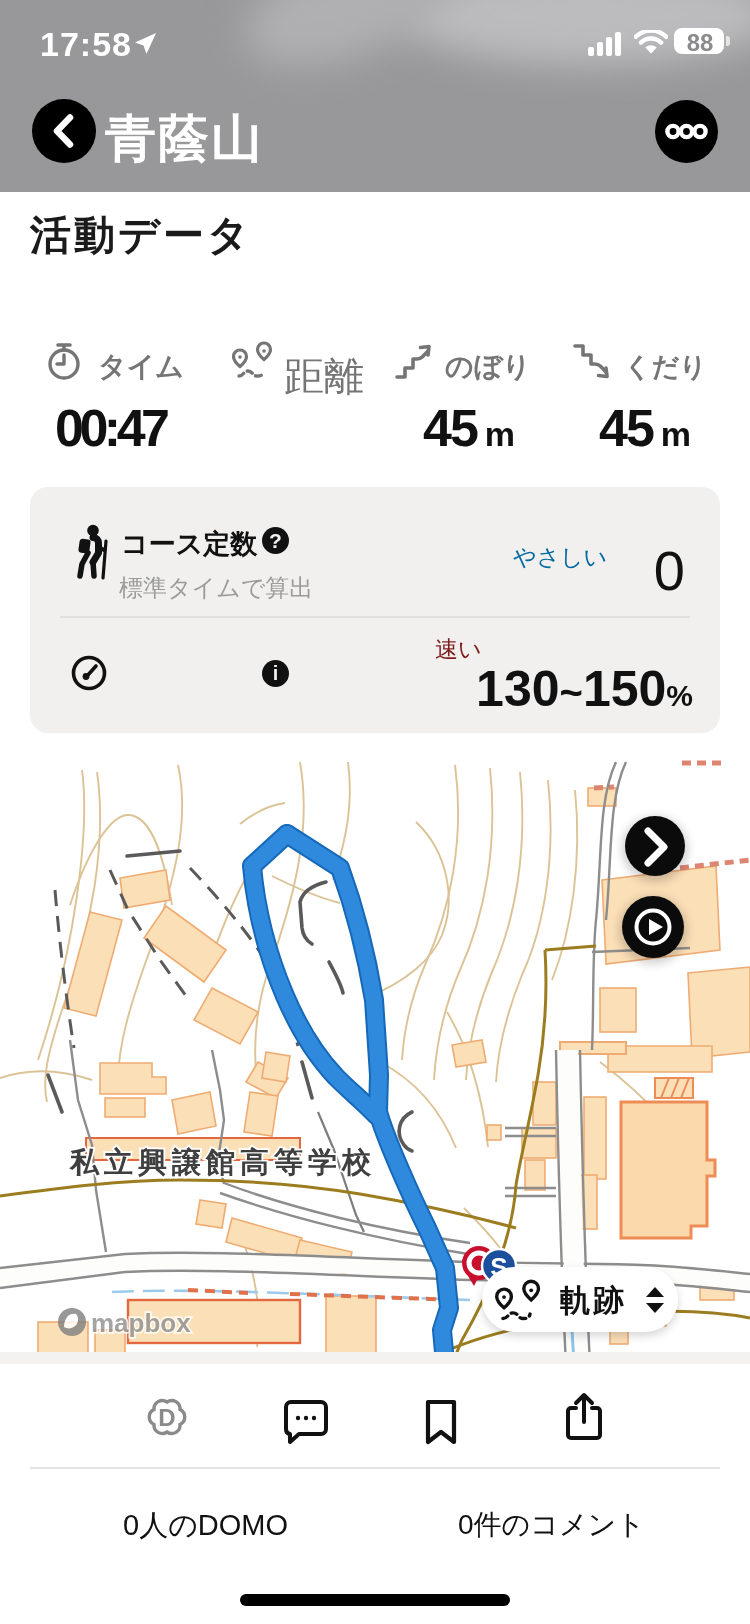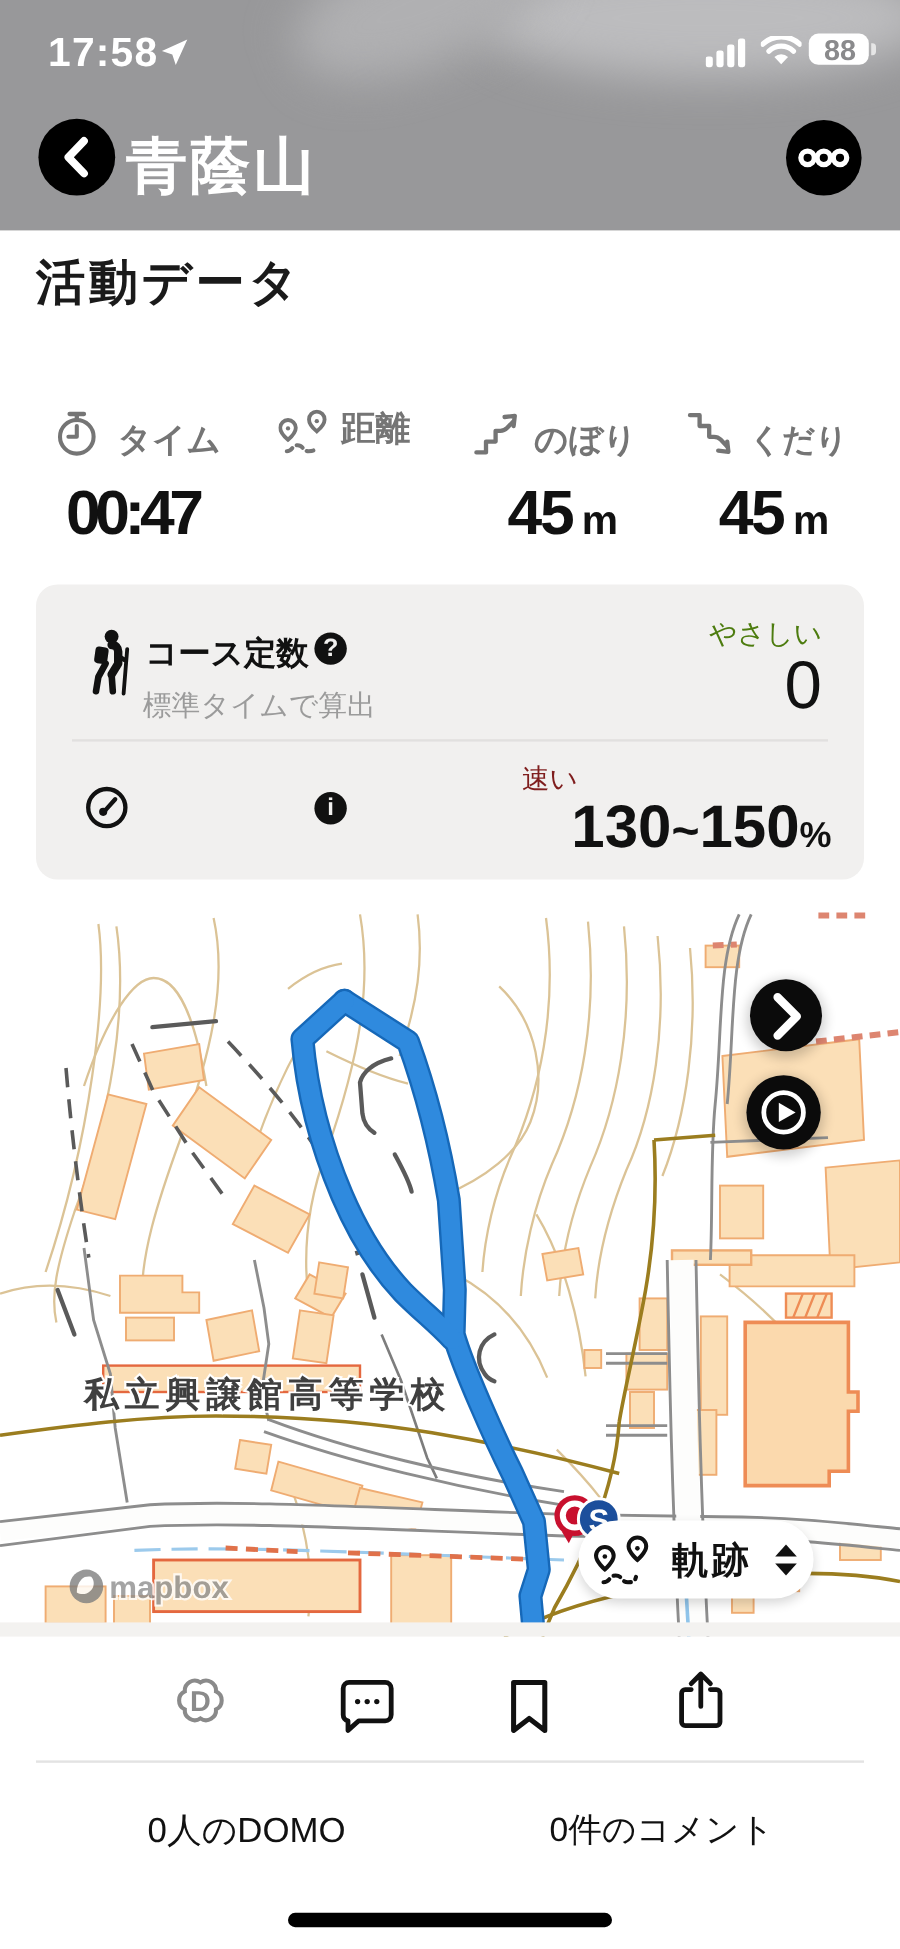--- a/index.html
+++ b/index.html
@@ -68,21 +68,21 @@
   <div class="abs" style="left:55px;top:398px;color:#111;font-size:52px;font-weight:bold;letter-spacing:-4.5px;">00:47</div>
 
   <svg class="abs" style="left:232px;top:341px;" width="42" height="40" viewBox="0 0 42 40">
     <path d="M8 8 a6.5 6.5 0 0 1 6.5 6.5 c0 4.5 -6.5 10 -6.5 10 s-6.5 -5.5 -6.5 -10 A6.5 6.5 0 0 1 8 8 Z" transform="translate(0,1)" fill="none" stroke="#757575" stroke-width="3.2"></path>
     <circle cx="8" cy="16" r="1.8" fill="#757575"></circle>
     <path d="M32 2 a6.5 6.5 0 0 1 6.5 6.5 c0 4.5 -6.5 10 -6.5 10 s-6.5 -5.5 -6.5 -10 A6.5 6.5 0 0 1 32 2 Z" fill="none" stroke="#757575" stroke-width="3.2"></path>
     <circle cx="32" cy="10" r="1.8" fill="#757575"></circle>
     <path d="M7 35 c5 0 4 -5 9 -5 s4 5 9 5 s5 -1 6 -4" stroke="#757575" stroke-width="3.4" fill="none" stroke-linecap="round" stroke-dasharray="5.5 4.5"></path>
   </svg>
 
-  <div class="abs" style="left:284px;top:338px;color:#757575;font-size:29px;font-weight:bold;">距離</div>
+  <div class="abs" style="left:284px;top:349px;color:#757575;font-size:40px;font-weight:normal;">距離</div>
 
 
   <svg class="abs" style="left:394px;top:341px;" width="40" height="40" viewBox="0 0 40 40">
     <path d="M3 36 h8 v-9 h8 v-9 h4 c2.5 0 4 -0.8 5.5 -2.3 L34 10" stroke="#757575" stroke-width="3.6" fill="none" stroke-linecap="round" stroke-linejoin="round"></path>
     <path d="M26.5 6.5 L35 5.5 L34 14" stroke="#757575" stroke-width="3.6" fill="none" stroke-linecap="round" stroke-linejoin="round"></path>
   </svg>
 
   <div class="abs" style="left:445px;top:348px;color:#757575;font-size:28px;font-weight:bold;">のぼり</div>
 
   <div class="abs" style="left:423px;top:398px;color:#111;font-size:52px;font-weight:bold;letter-spacing:-2px;">45<span style="font-size:34px;font-weight:bold;margin-left:8px;letter-spacing:0;">m</span></div>
@@ -108,21 +108,21 @@
     <path d="M34 17 l-3 37" fill="none" stroke="#111" stroke-width="3.2" stroke-linecap="round"></path>
   </svg>
 
   <div class="abs" style="left:121px;top:526px;color:#111;font-size:27px;font-weight:bold;">コース定数</div>
 
   <div class="abs" style="left:262px;top:527px;width:27px;height:27px;border-radius:50%;background:#111;"></div>
   <div class="abs" style="left:262px;top:529px;width:27px;color:#f1f0ef;font-size:21px;font-weight:bold;text-align:center;">?</div>
 
   <div class="abs" style="left:119px;top:572px;color:#9b9b9b;font-size:24px;">標準タイムで算出</div>
 
-  <div class="abs" style="left:435px;top:513px;width:250px;text-align:right;color:#4d7c0f;font-size:23px;">やさしい</div>
+  <div class="abs" style="left:435px;top:542px;width:250px;text-align:center;color:#0369a1;font-size:23px;">やさしい</div>
 
   <div class="abs" style="left:435px;top:538px;width:250px;text-align:right;color:#111;font-size:56px;font-weight:500;">0</div>
 
   <div class="abs" style="left:60px;top:616px;width:630px;height:2px;background:#e1e0df;"></div>
 
   <svg class="abs" style="left:70px;top:654px;" width="38" height="38" viewBox="0 0 38 38">
     <circle cx="19" cy="19" r="15.5" fill="none" stroke="#111" stroke-width="3.6"></circle>
     <path d="M26 12 L17.5 21.5" stroke="#111" stroke-width="3.6" stroke-linecap="round"></path>
     <circle cx="16" cy="22.5" r="3.4" fill="#111"></circle>
   </svg>

